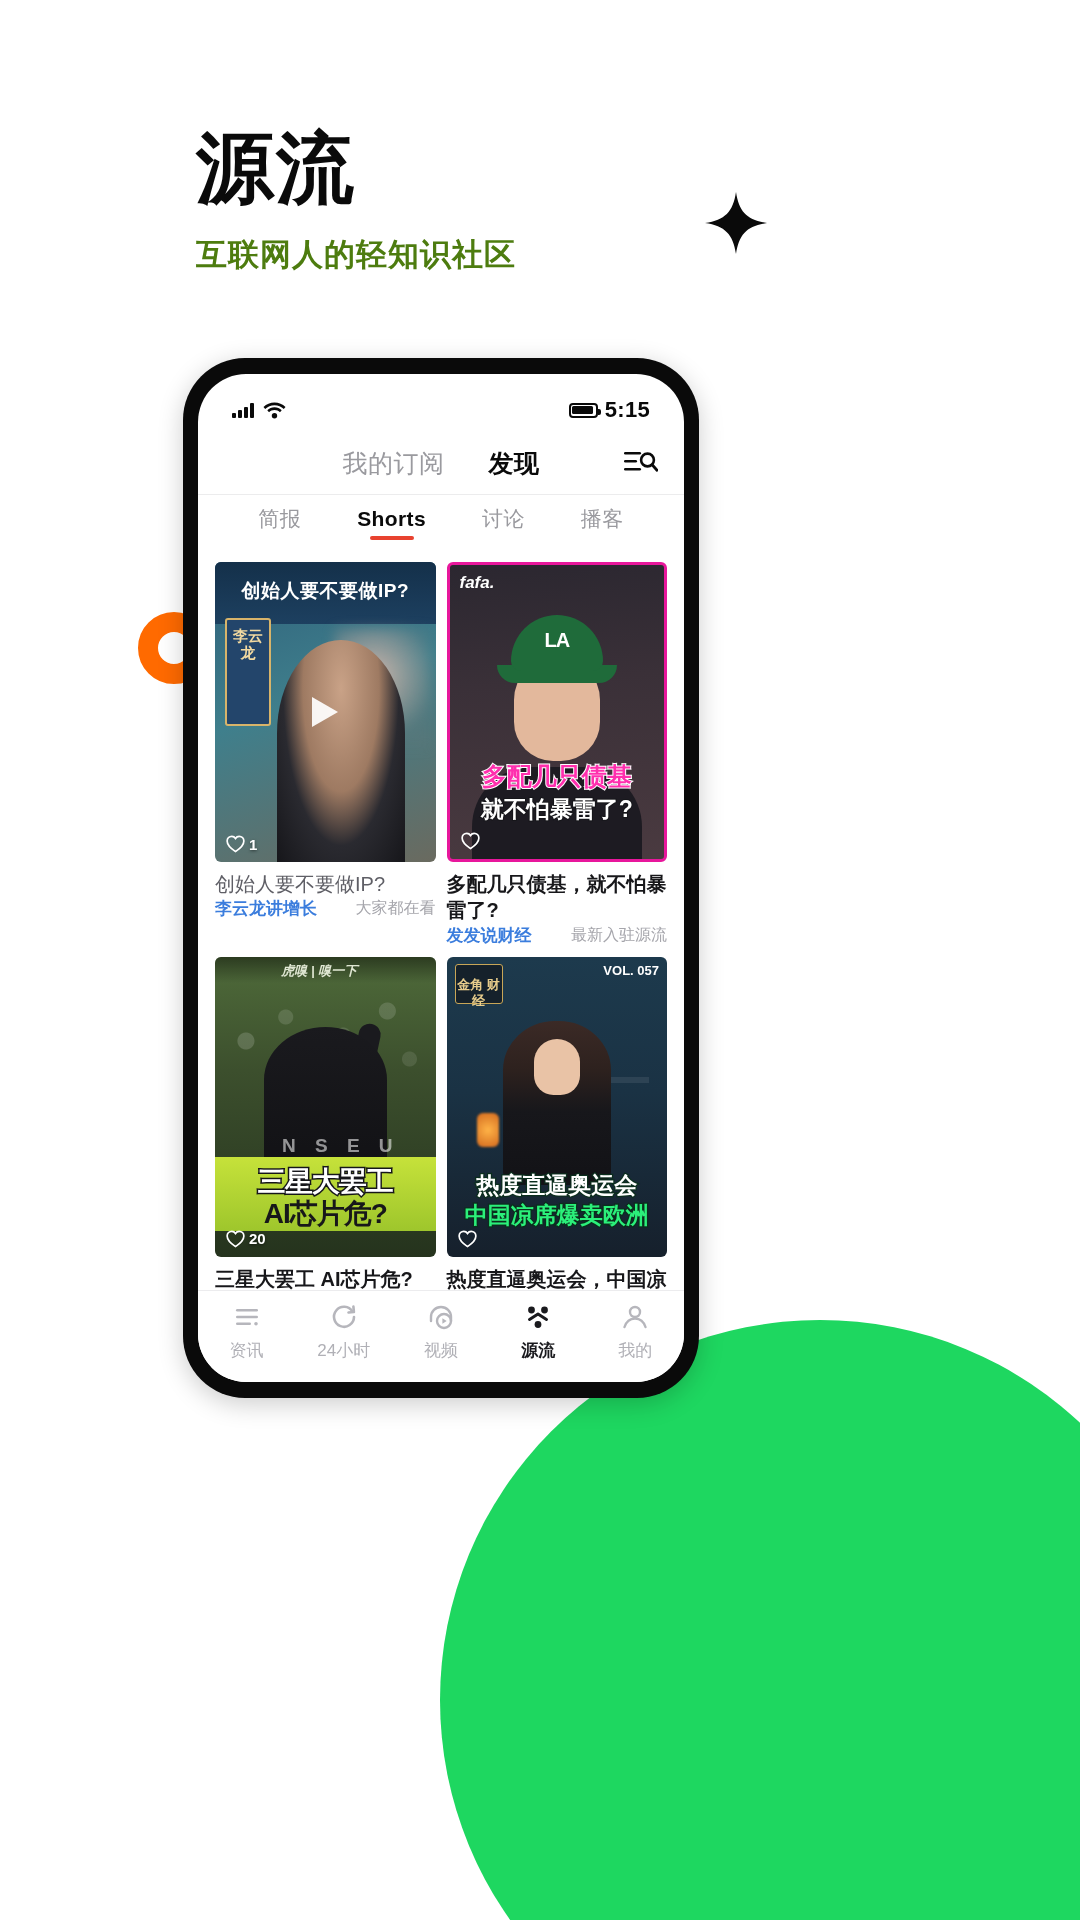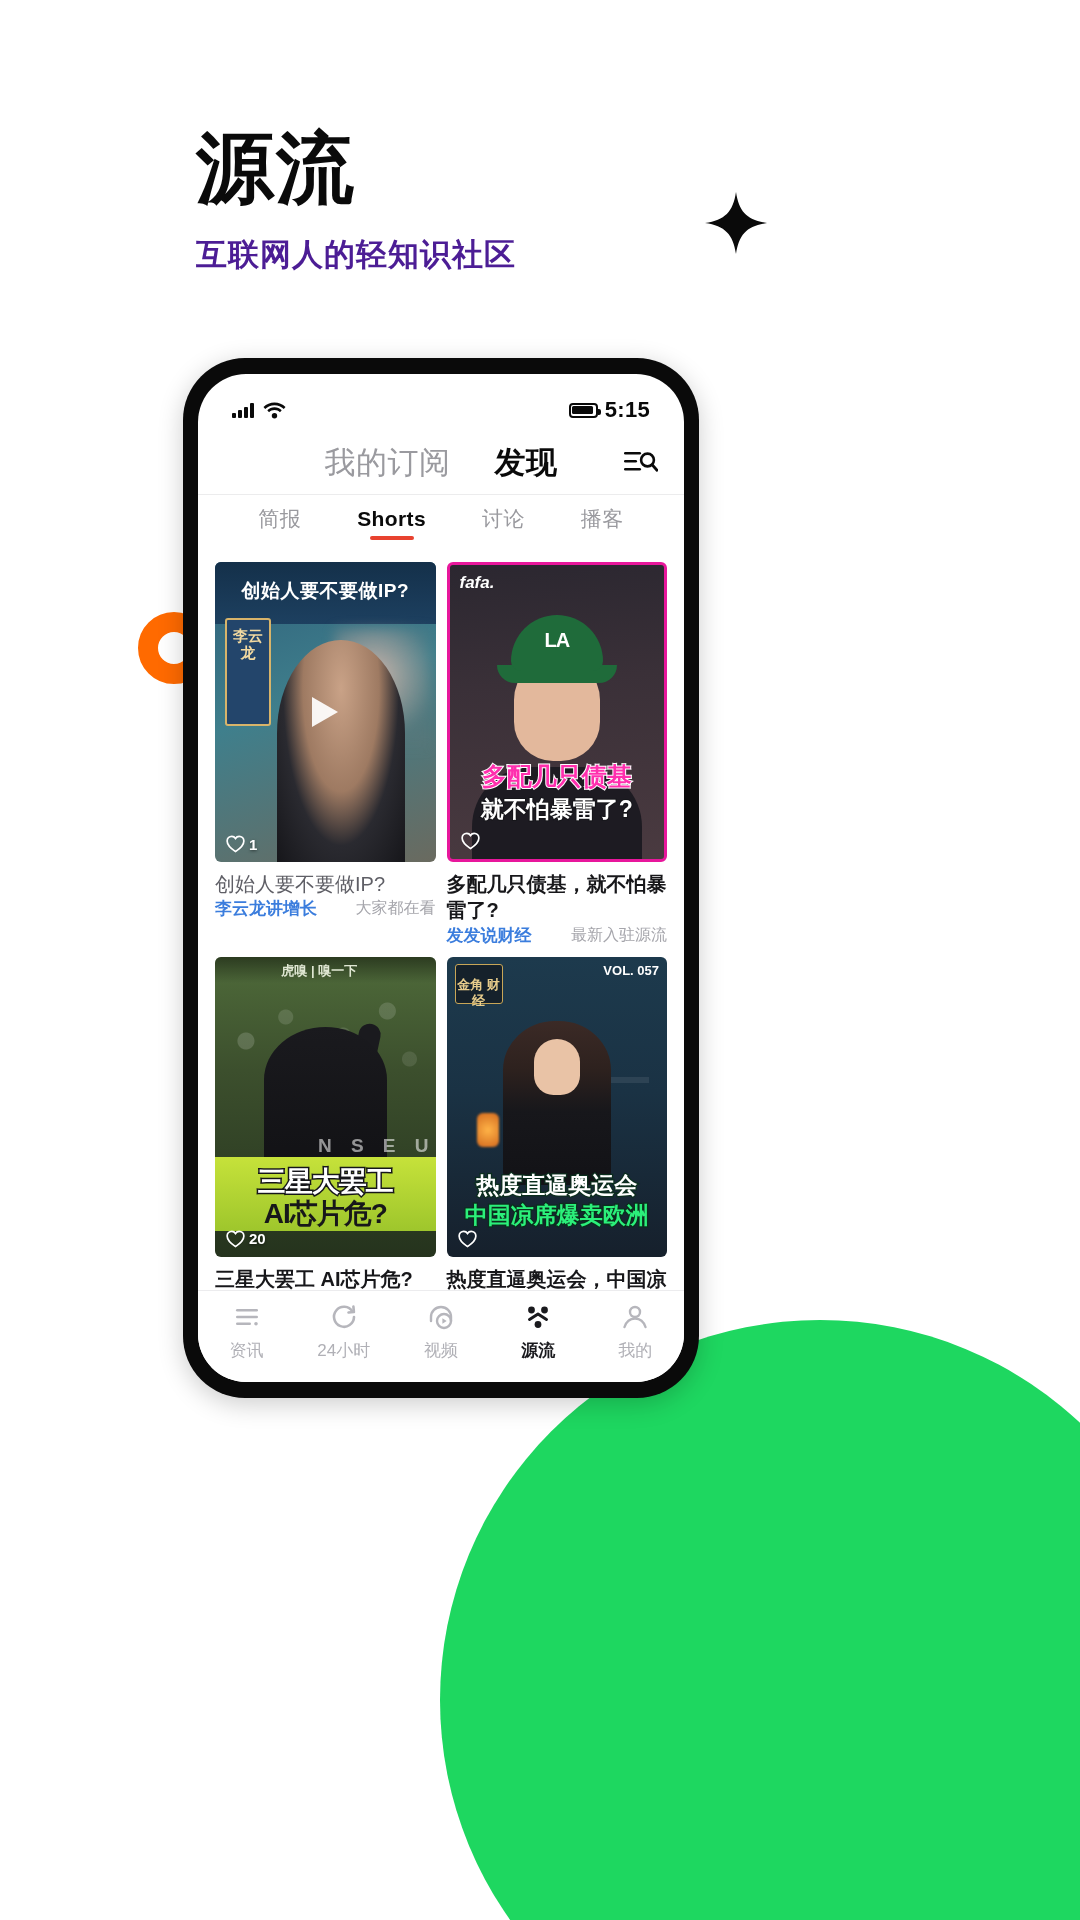--- a/index.html
+++ b/index.html
@@ -42,21 +42,21 @@
     font-weight: 900;
     letter-spacing: 2px;
     color: #0a0a0a;
     line-height: 1.05;
     font-family: "DejaVu Sans", "Liberation Sans", sans-serif;
   }
   .hero-sub {
     margin-top: 24px;
     font-size: 31px;
     font-weight: 700;
-    color: #4c1d95;
+    color: #4d7c0f;
     letter-spacing: 1px;
     font-family: "DejaVu Sans", "Liberation Sans", sans-serif;
   }
 
   
   .phone {
     position: absolute;
     left: 183px; top: 358px;
     width: 516px; height: 1040px;
     background: #0a0a0a;
@@ -110,21 +110,21 @@
   
   .topnav {
     height: 62px;
     display: flex;
     align-items: center;
     justify-content: center;
     gap: 44px;
     position: relative;
     flex: 0 0 auto;
   }
-  .topnav-item { font-size: 31px; color: #9a9a9f; letter-spacing: .5px; }
+  .topnav-item { font-size: 25px; color: #9a9a9f; letter-spacing: .5px; }
   .topnav-item.active { color: #0a0a0a; font-weight: 700; }
   .search-icon {
     position: absolute; right: 26px; top: 50%;
     transform: translateY(-50%);
     width: 34px; height: 26px;
   }
 
   
   .subtabs {
     height: 58px;
@@ -248,34 +248,34 @@
   .t3 { background: linear-gradient(180deg,#4f6b3a 0%,#3c4f2d 38%,#25331d 100%); }
   .t3 .t3-crowd { position:absolute; inset:0; background:
     radial-gradient(circle at 14% 28%, rgba(255,255,255,.16) 0 8px, transparent 9px),
     radial-gradient(circle at 32% 20%, rgba(255,255,255,.13) 0 7px, transparent 8px),
     radial-gradient(circle at 58% 26%, rgba(255,255,255,.12) 0 7px, transparent 8px),
     radial-gradient(circle at 78% 18%, rgba(255,255,255,.14) 0 8px, transparent 9px),
     radial-gradient(circle at 88% 34%, rgba(255,255,255,.10) 0 7px, transparent 8px); }
   .t3 .t3-top { position:absolute; left:0; right:0; top:0; height:26px;
     background: linear-gradient(180deg, rgba(0,0,0,.45), transparent); }
   .t3 .t3-toptxt { position:absolute; left:0; right:12px; top:5px; text-align:center;
-    color:#dfe6d2; font-size:13px; font-weight:700; }
+    color:#dfe6d2; font-size:13px; font-weight:700;font-style:italic; }
   .t3 .t3-person { position:absolute; left:22%; bottom:74px; width:56%; height:52%;
     background: linear-gradient(180deg,#1a1a1e 0%, #111114 100%);
     border-radius: 50% 50% 14% 14% / 34% 34% 8% 8%; }
   .t3 .t3-arm { position:absolute; left:62%; top:22%; width:22px; height:86px;
     background:#1a1a1e; border-radius:12px; transform:rotate(12deg); }
   .t3 .t3-bar { position:absolute; left:0; right:0; bottom:26px; height:74px;
     background: linear-gradient(180deg,#c6e23a,#9ec62c); }
   .t3 .t3-h1 { position:absolute; left:6px; right:6px; bottom:56px; text-align:center;
     color:#ffffff; font-size:28px; font-weight:900; letter-spacing:-1px;
     -webkit-text-stroke:3px #16161a; paint-order:stroke fill; }
   .t3 .t3-h2 { position:absolute; left:6px; right:6px; bottom:24px; text-align:center;
     color:#17171a; font-size:28px; font-weight:900; letter-spacing:-1px; }
-  .t3 .t3-nseu { position:absolute; left:0; right:0; bottom:100px; text-align:right;
+  .t3 .t3-nseu { position:absolute; left:0; right:0; bottom:100px; text-align:center;
     color:rgba(255,255,255,.55); font-size:19px; font-weight:800; letter-spacing:7px;margin-left:31px; }
 
   .t4 { background: linear-gradient(180deg,#1d3a4d 0%,#1a3244 45%,#16202c 100%); }
   .t4 .t4-badge { position:absolute; left:8px; top:7px; width:48px; height:40px;
     background:#15212b; border:1px solid #c8a657; border-radius:3px; }
   .t4 .t4-badge span { display:block; color:#e8cd8c; font-size:13px; font-weight:700;
     text-align:center; line-height:1.25; padding-top:12px; }
   .t4 .t4-vol { position:absolute; right:8px; top:7px; color:#fff; font-size:13px;
     font-weight:800; text-align:right; line-height:1.15; }
   .t4 .t4-person { position:absolute; left:50%; bottom:72px; transform:translateX(-50%);

